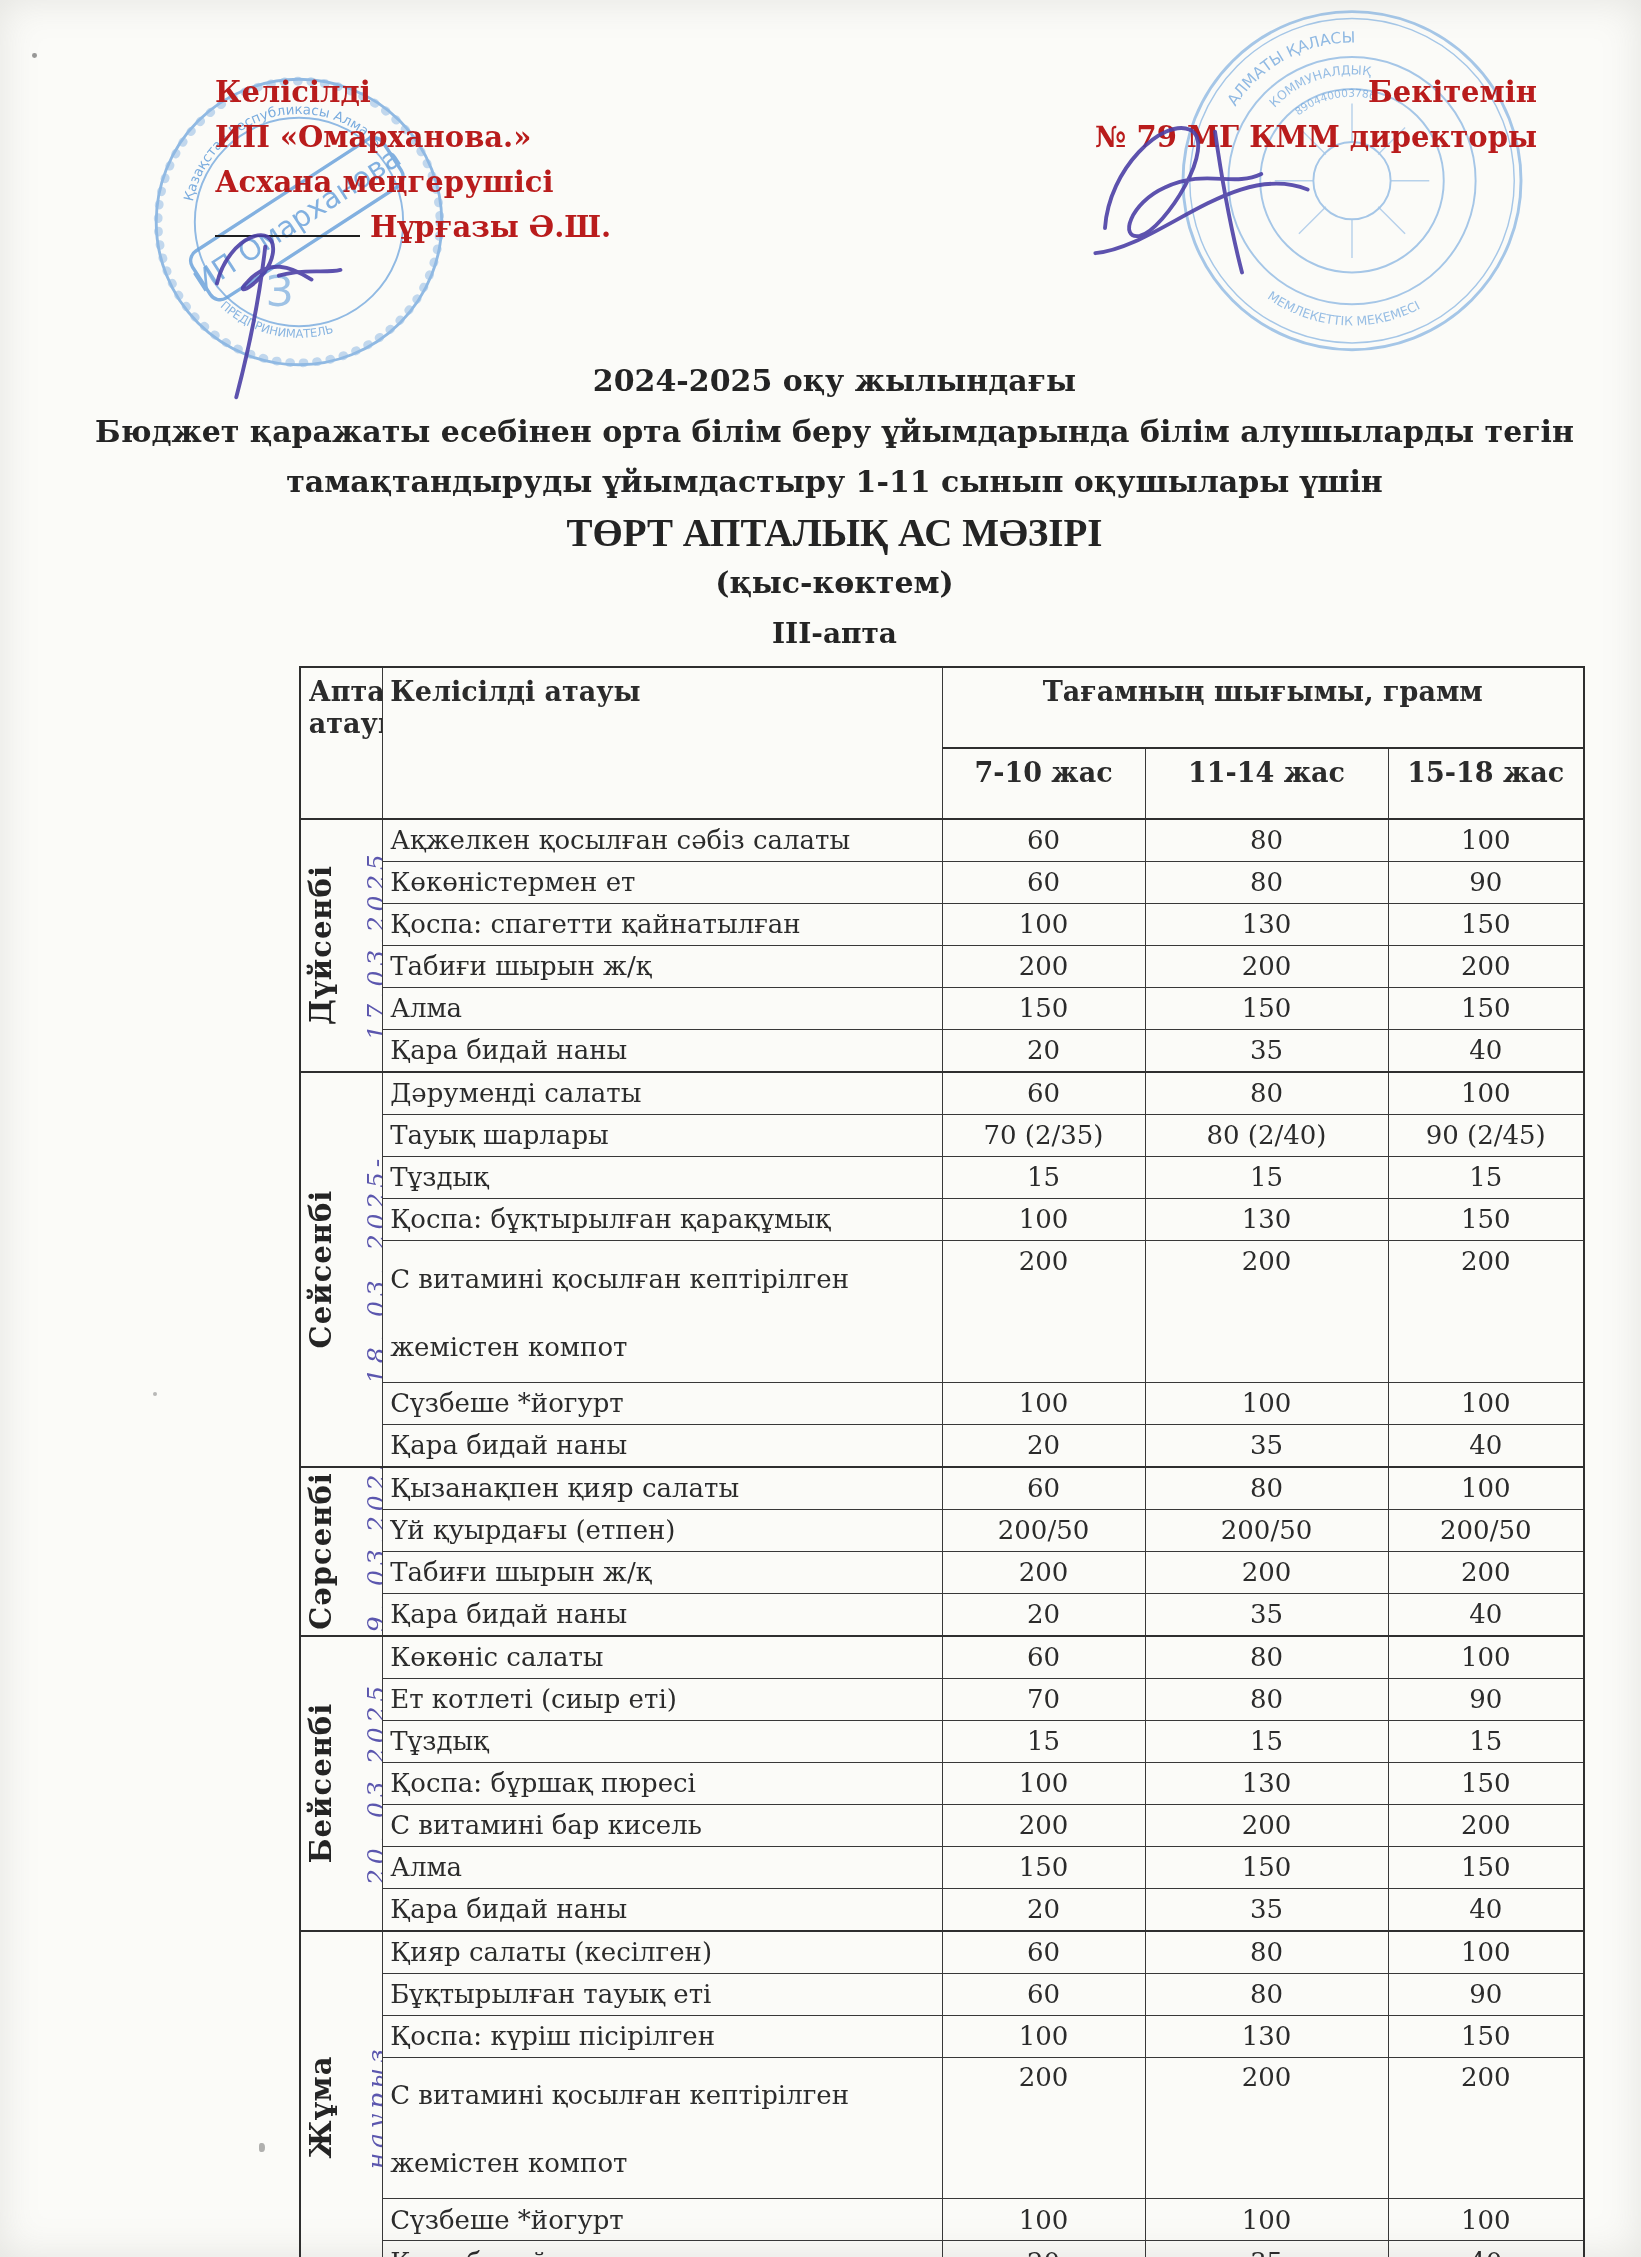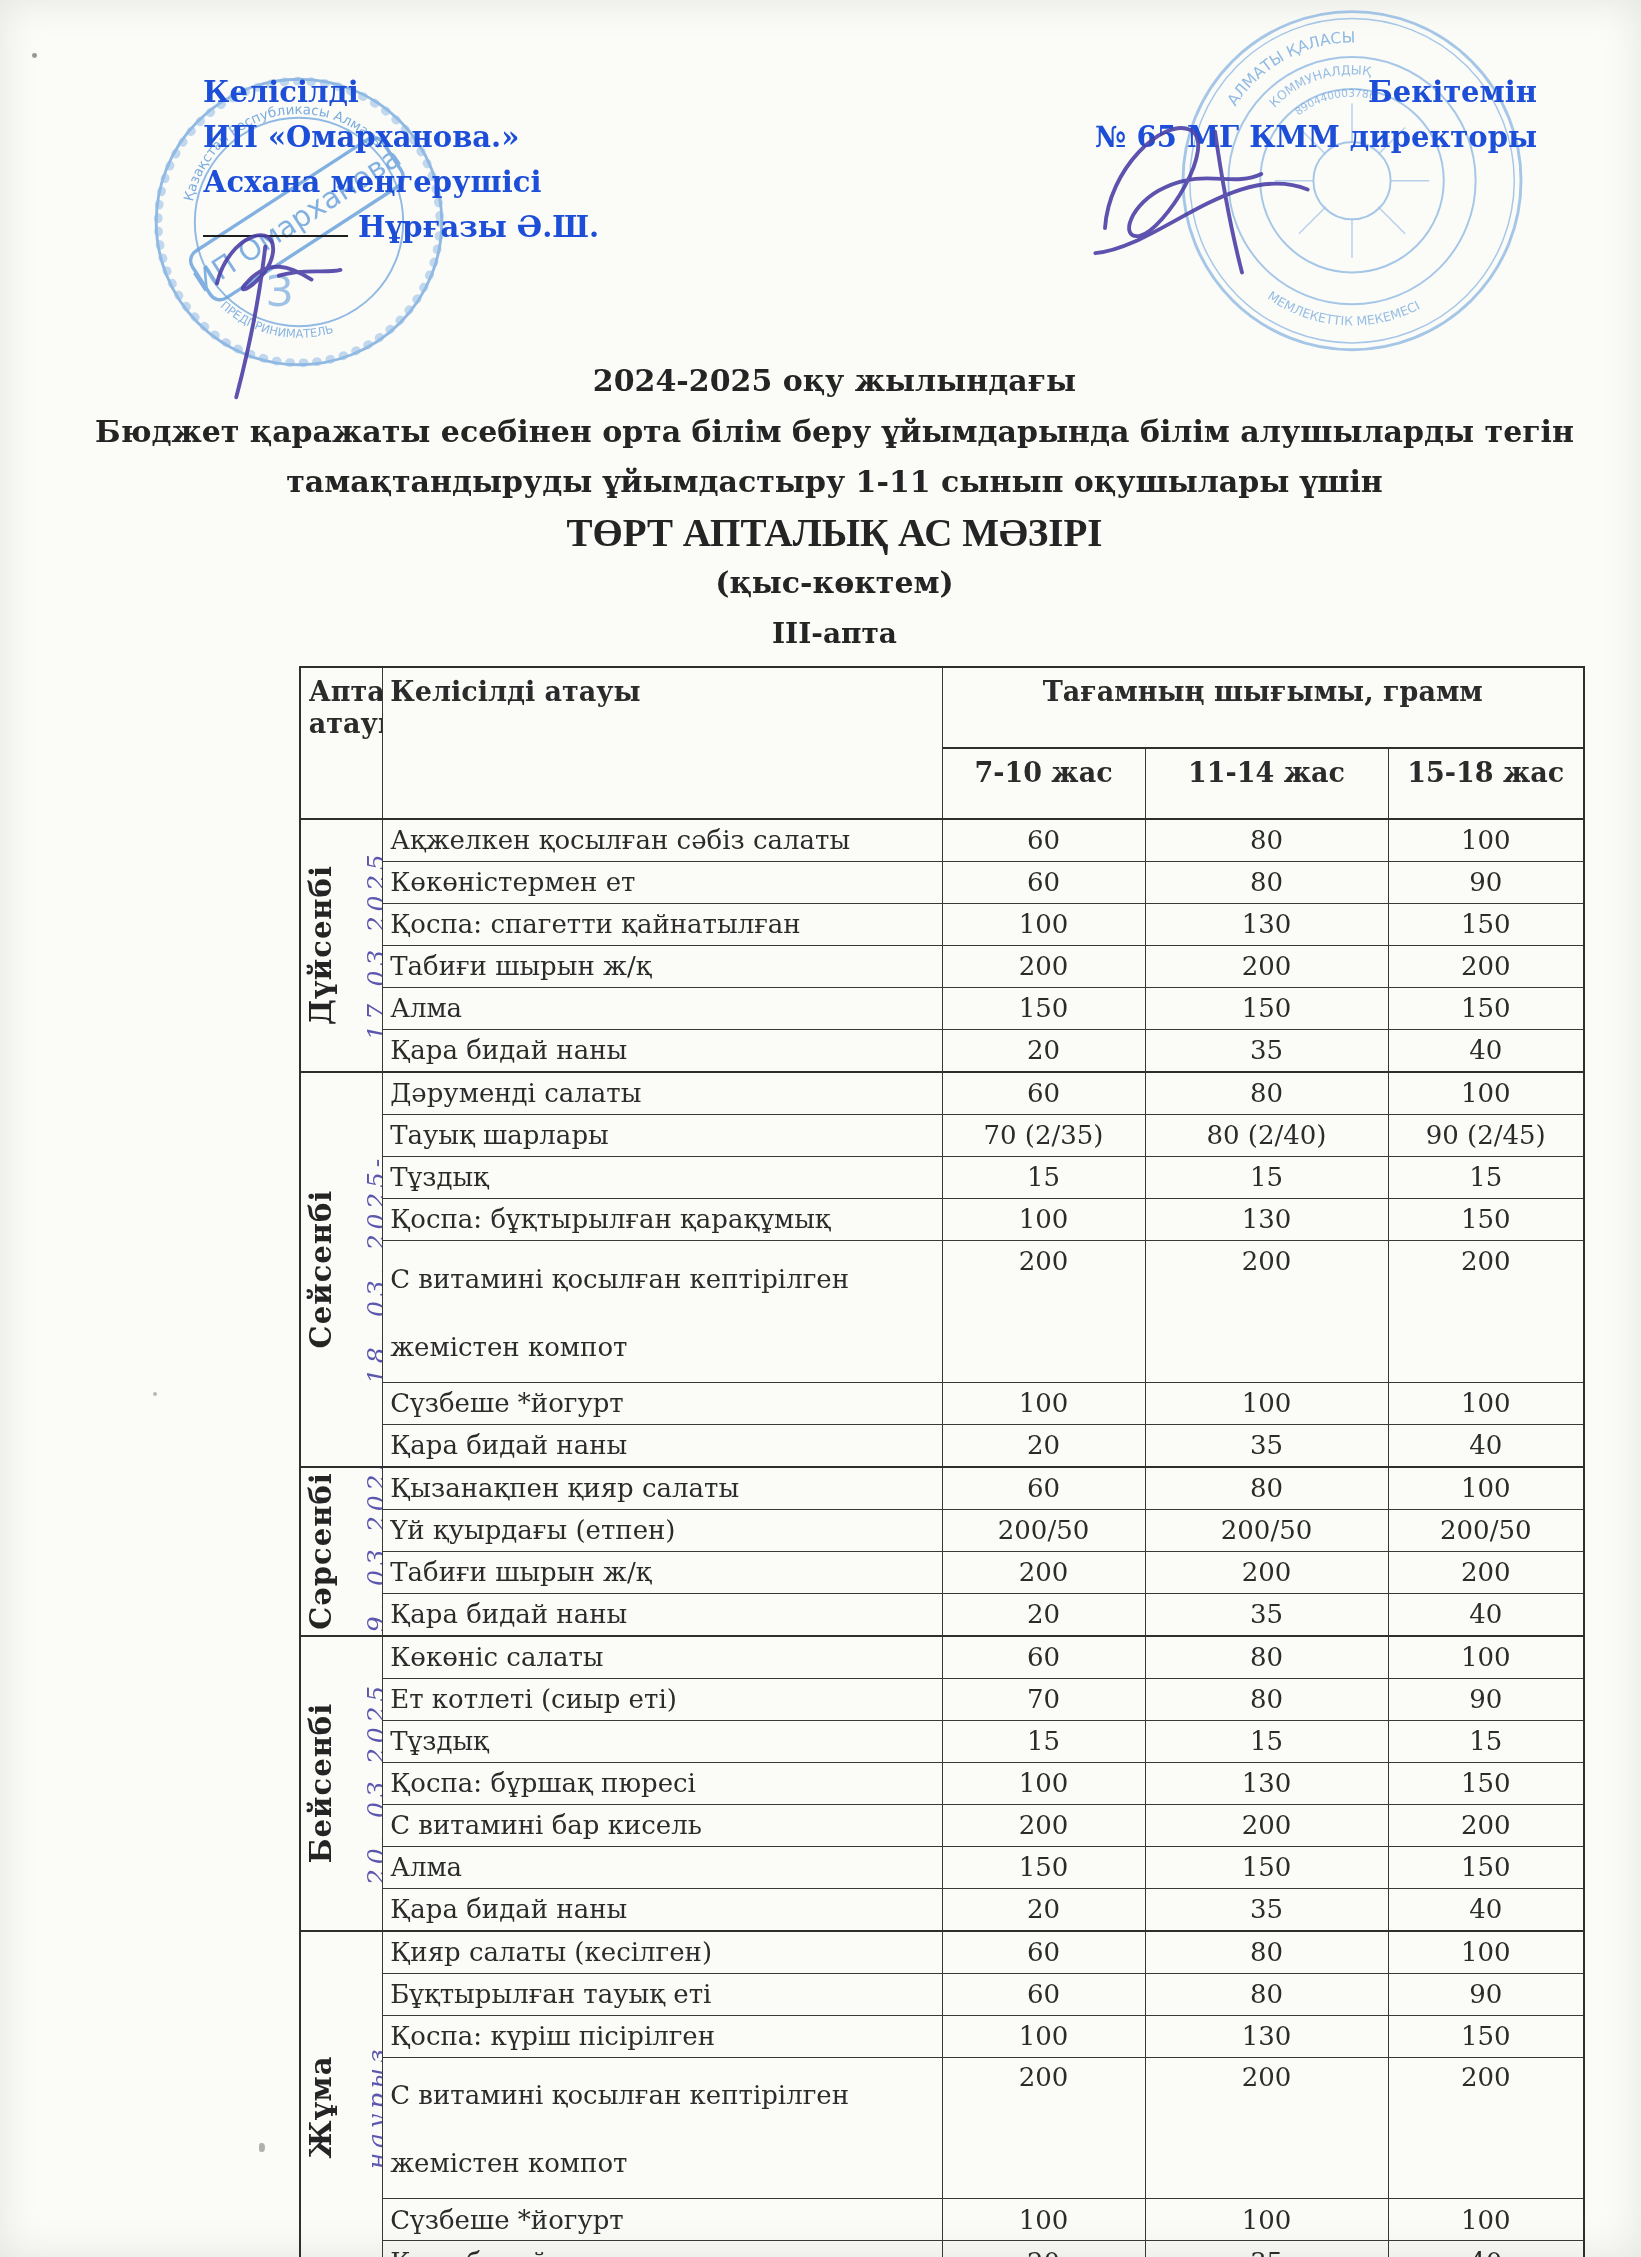--- a/index.html
+++ b/index.html
@@ -3,21 +3,21 @@
 <meta charset="utf-8">
 <style>
   html,body{margin:0;padding:0;background:#d9d9d6;}
   .page{
     position:relative;width:1641px;height:2257px;margin:0 auto;
     background:#fbfbf8;overflow:hidden;
     font-family:"DejaVu Serif","Liberation Serif",serif;color:#2b2b2b;
     box-shadow:inset 0 0 39px rgba(120,120,115,.18);
   }
   
-  .approve{position:absolute;font-weight:bold;font-size:29px;line-height:45px;white-space:nowrap;z-index:3;color:#1d4ed8;}
+  .approve{position:absolute;font-weight:bold;font-size:29px;line-height:45px;white-space:nowrap;z-index:3;color:#b91c1c;margin-left:12px;}
   .approve-left{left:203px;top:70px;text-align:left;}
   .approve-right{right:104px;top:70px;text-align:right;}
   .uline{display:inline-block;border-bottom:2.9px solid #1e1e1e;height:3.9px;vertical-align:baseline;}
   .w150{width:145px;}.w185{width:179px;}
   
   .titles{position:absolute;left:14px;top:363px;width:1641px;text-align:center;font-weight:bold;color:#242424;z-index:3;}
   .titles .t{margin:0 0 14.5px 0;font-size:30px;line-height:36px;}
   .titles .t-main{font-size:39px;font-family:Liberation Serif, serif;}
   .titles .t-week{font-size:28px;}
   
@@ -129,21 +129,21 @@
     <div>ИП «Омарханова.»</div>
     <div>Асхана меңгерушісі</div>
     <div>
       <span class="uline w150"></span>
       <span>Нұрғазы  Ә.Ш.</span>
     </div>
   </div>
 
   <div class="approve approve-right">
     <div>Бекітемін</div>
-    <div>№ 65 МГ КММ директоры</div>
+    <div>№ 79 МГ КММ директоры</div>
   </div>
 
   <svg class="sigsvg" style="left:188px;top:208px" width="222" height="203" viewBox="0 0 230 210">
     <g stroke="#4c40a6" stroke-width="4" fill="none" stroke-linecap="round" opacity="0.9">
       <path d="M30,78 C42,28 92,12 88,46 C84,76 42,96 62,76 C84,52 106,60 128,74"></path>
       <path d="M80,40 C74,96 62,150 50,196"></path>
       <path d="M94,70 C120,62 142,68 158,64"></path>
     </g>
   </svg>
 

